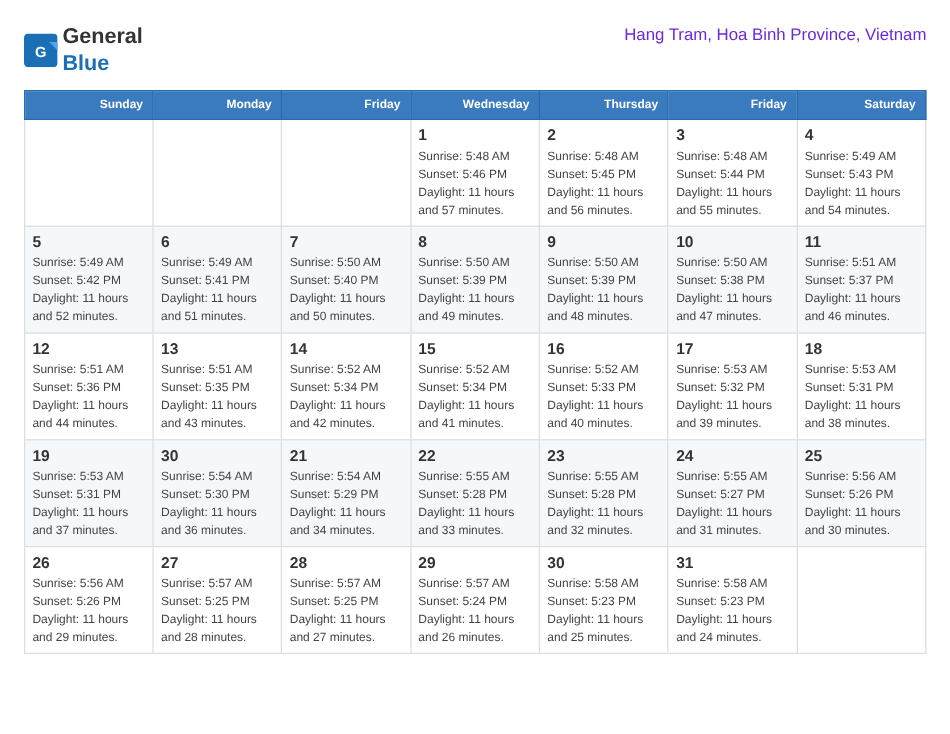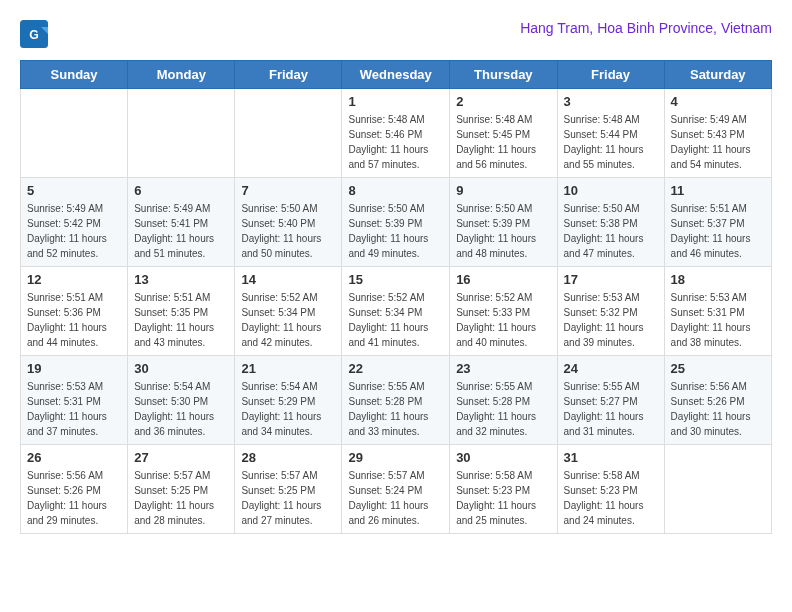--- a/index.html
+++ b/index.html
@@ -50,23 +50,23 @@
       color: #6d28d9;
     }
     .calendar {
       width: 100%;
       border-collapse: collapse;
       border: 1px solid #ccc;
     }
     .calendar th {
       background-color: #3a7abf;
       color: #fff;
-      text-align: center;
+      text-align: right;
       padding: 6px 8px;
-      font-size: 13px;
+      font-size: 10px;
       font-weight: bold;
       border: 1px solid #2a6aaf;
     }
     .calendar td {
       vertical-align: top;
       padding: 5px 6px;
       border: 1px solid #ddd;
       width: 108px;
       min-height: 80px;
       font-size: 10.5px;
@@ -93,20 +93,27 @@
 </head>
 <body>
 
 <div class="header">
   <div class="logo-area">
     <svg class="logo-icon" viewBox="0 0 32 32">
       <rect width="32" height="32" rx="4" fill="#1a6fb5"></rect>
       <text x="16" y="22" text-anchor="middle" fill="white" font-size="14" font-weight="bold">G</text>
       <polygon points="24,8 32,8 32,16" fill="#4da6e8"></polygon>
     </svg>
+    <div>
+      <div class="logo-text">
+        <span class="logo-general">General</span>
+        <br>
+        <span class="logo-blue">Blue</span>
+      </div>
+    </div>
   </div>
   <div class="title-area">
     <div class="subtitle">Hang Tram, Hoa Binh Province, Vietnam</div>
   </div>
 </div>
 
 <table class="calendar">
   <thead>
     <tr>
     <th>Sunday</th>

